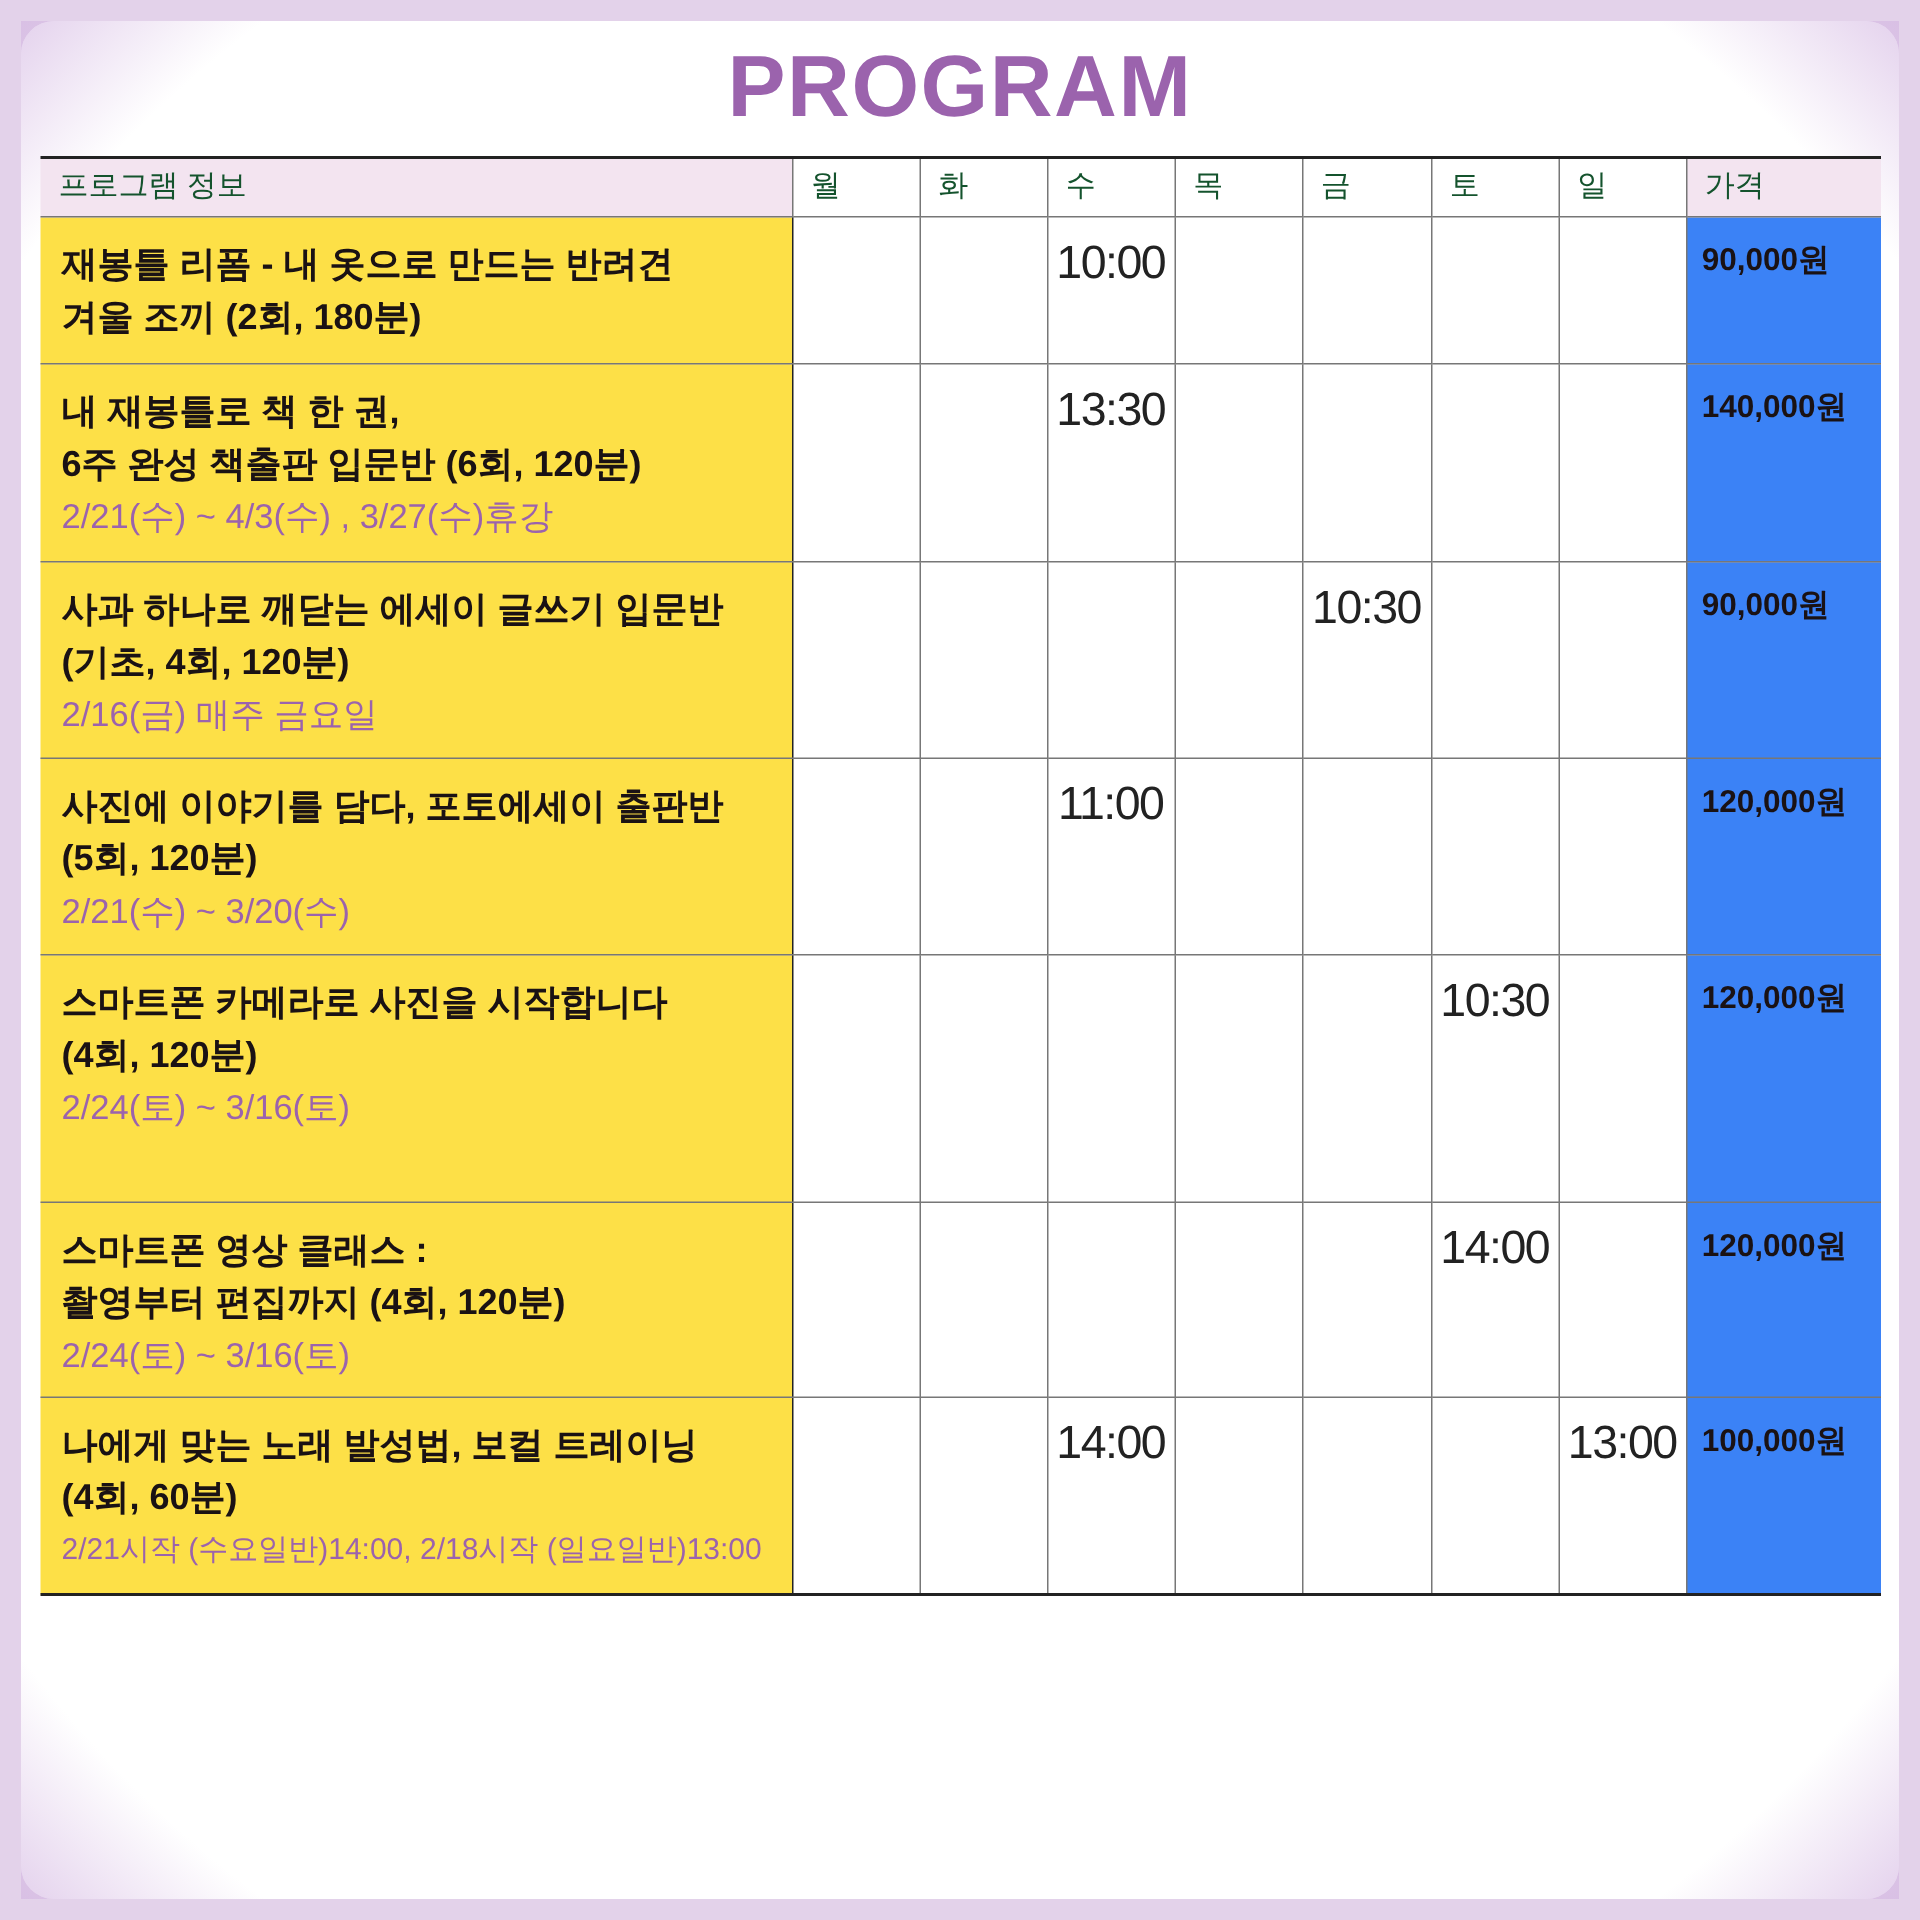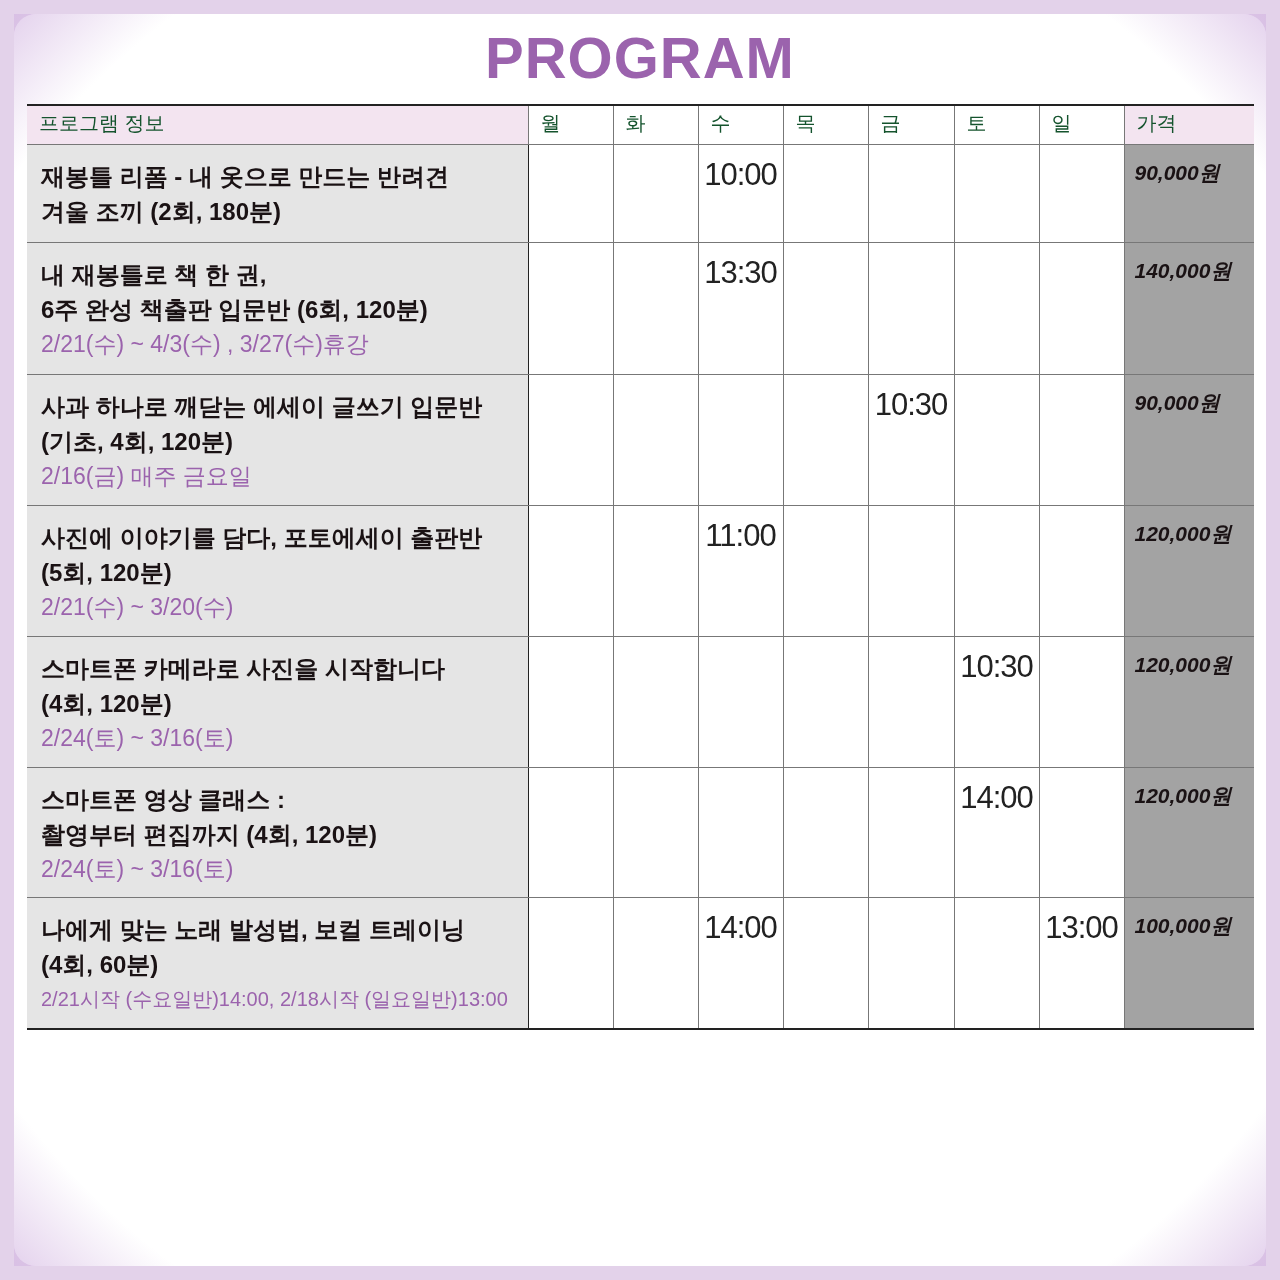--- a/index.html
+++ b/index.html
@@ -26,22 +26,22 @@
     table {
       position:absolute; left:27px; top:104px; width:1227px;
       border-collapse:collapse; table-layout:fixed;
     }
     th, td { border:1px solid #777; vertical-align:top; padding:0; }
     thead tr { border-top:2px solid #222; }
     tbody tr:last-child { border-bottom:2px solid #222; }
     th { height:34px; font-weight:normal; text-align:left; font-size:20px; color:#14532d; padding:4px 0 0 12px; }
     th.info { background:#f3e4f0; border-left:none; }
     th.price { background:#f3e4f0; border-right:none; }
-    td.info { background:#e5e5e5; border-left:none; padding:14px 14px 0 14px; border-right:1.5px solid #222; }
-    td.price { background:#a3a3a3; border-right:none; border-left:1.5px solid #222; padding:14px 0 0 10px; font-size:21px; font-weight:bold; color:#1a1214;font-style:italic; }
+    td.info { background:#fde047; border-left:none; padding:14px 14px 0 14px; border-right:1.5px solid #222; }
+    td.price { background:#3b82f6; border-right:none; border-left:1.5px solid #222; padding:14px 0 0 10px; font-size:21px; font-weight:bold; color:#1a1214; }
     td.day { background:#fff; text-align:center; font-size:31px; color:#222; padding-top:12px; font-family: "Liberation Sans", sans-serif; letter-spacing:-1px; }
     .name { font-size:24px; font-weight:bold; color:#1a1214; line-height:35px; white-space:pre-line; }
     .name.big { font-size:31px; line-height:40px; }
     .sub { font-size:23px; color:#9b63ad; line-height:34px; }
     .sub.small { font-size:20px; }
   </style>
 </head>
 <body>
 
 <div class="frame">
@@ -129,21 +129,21 @@
     </td>
         <td class="day"></td>
         <td class="day"></td>
         <td class="day">11:00</td>
         <td class="day"></td>
         <td class="day"></td>
         <td class="day"></td>
         <td class="day"></td>
         <td class="price">120,000원</td>
       </tr>
-      <tr style="height: 131px;">
+      <tr style="height: 165px;">
         <td class="info">
       <div class="name">스마트폰 카메라로 사진을 시작합니다
 (4회, 120분)</div>
       <div class="sub">2/24(토) ~ 3/16(토)</div>
     </td>
         <td class="day"></td>
         <td class="day"></td>
         <td class="day"></td>
         <td class="day"></td>
         <td class="day"></td>

